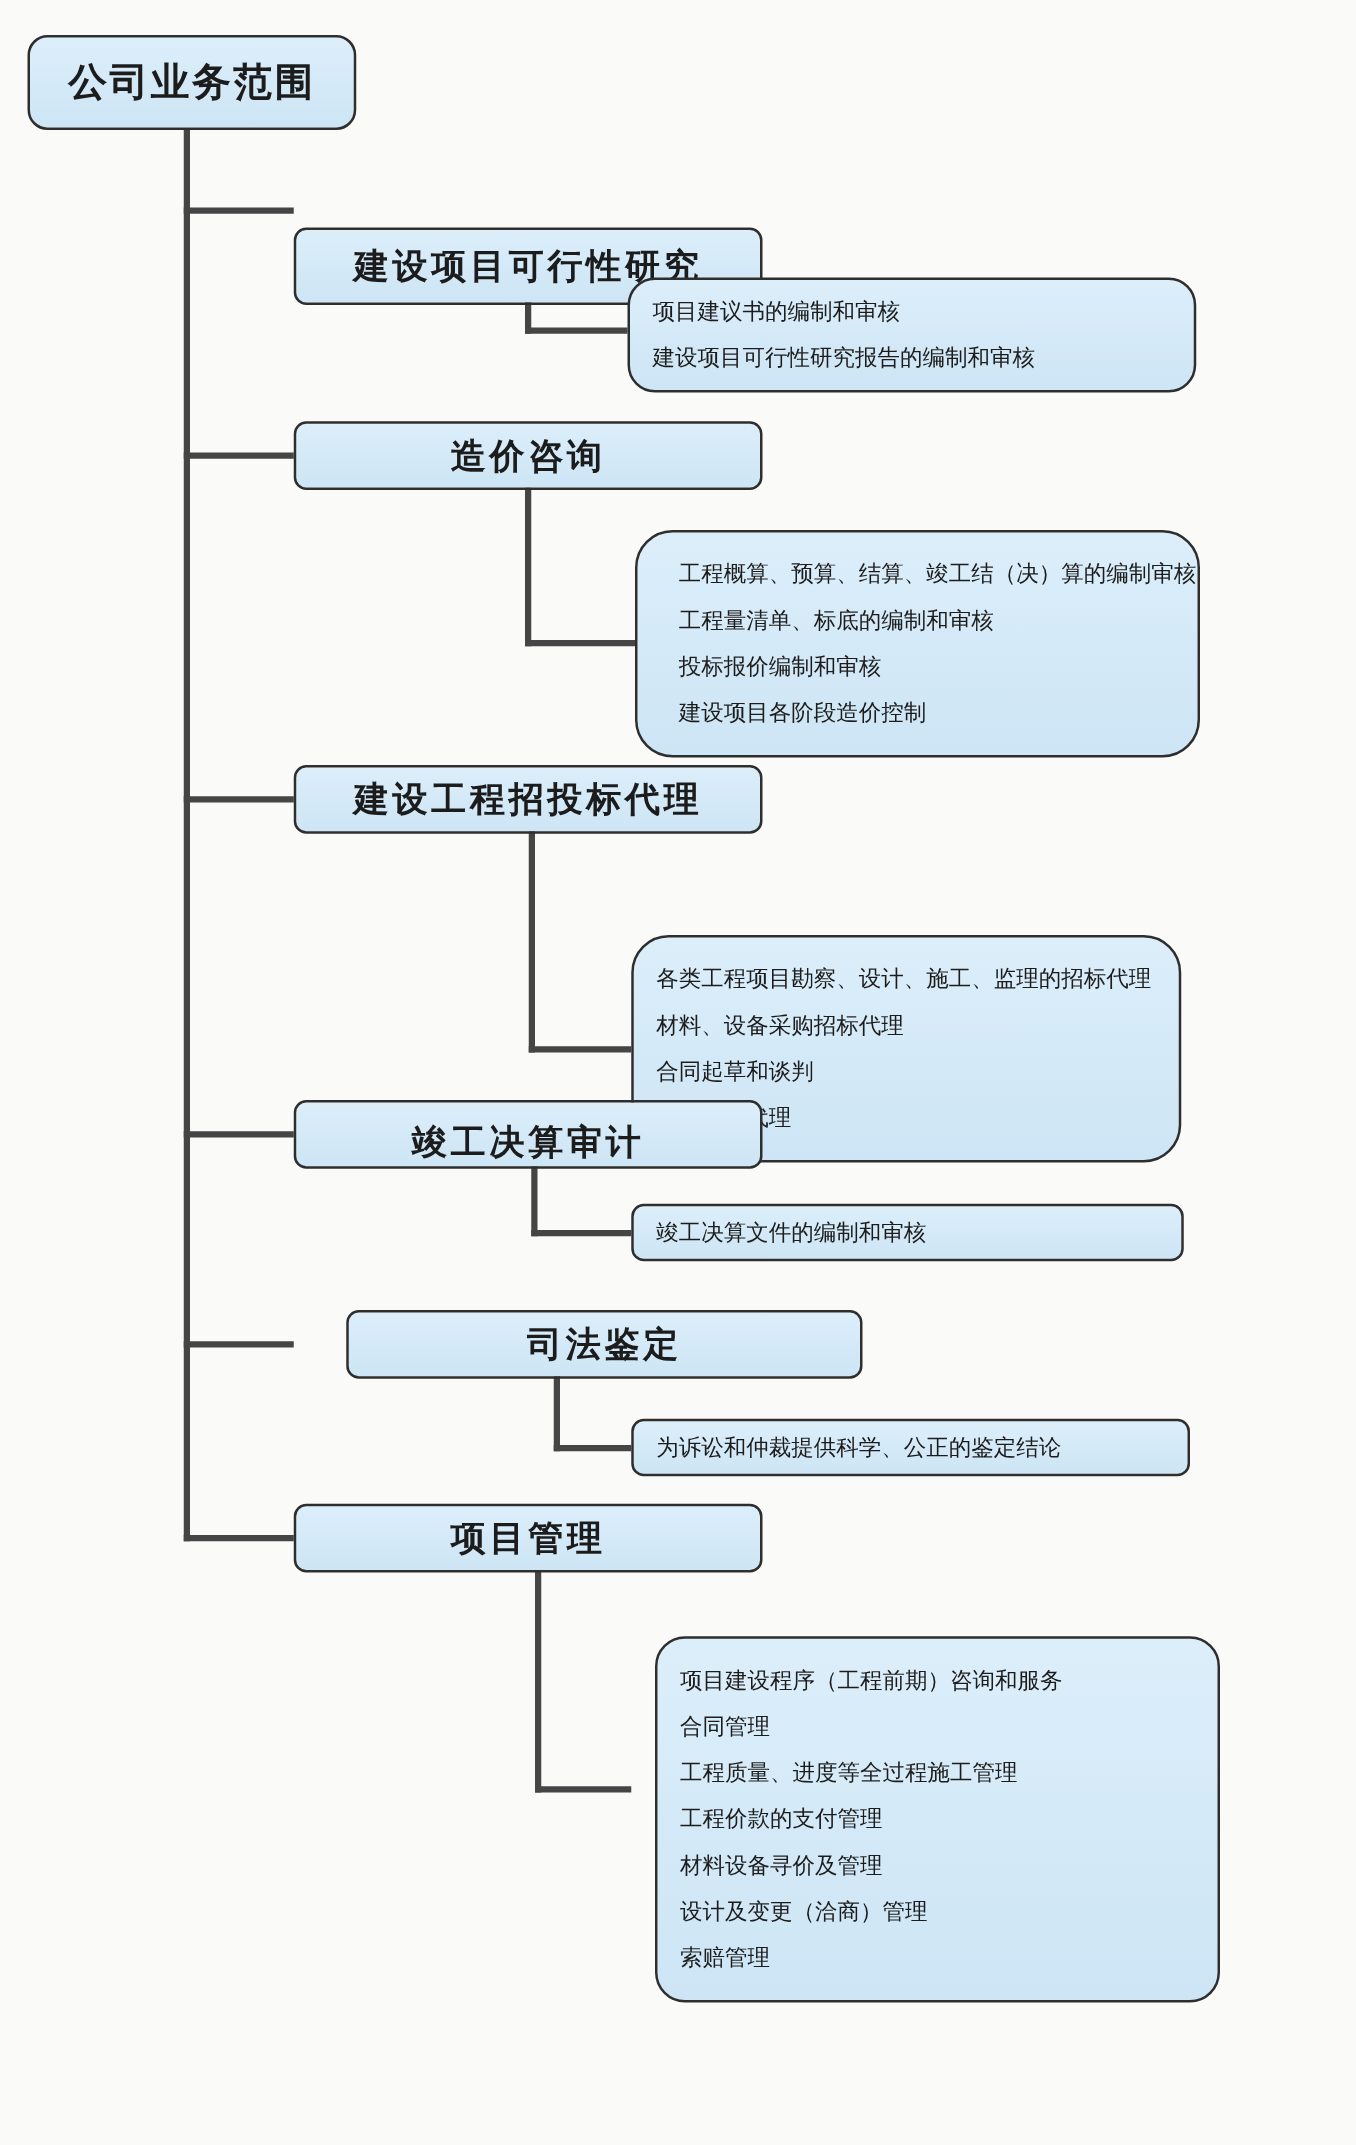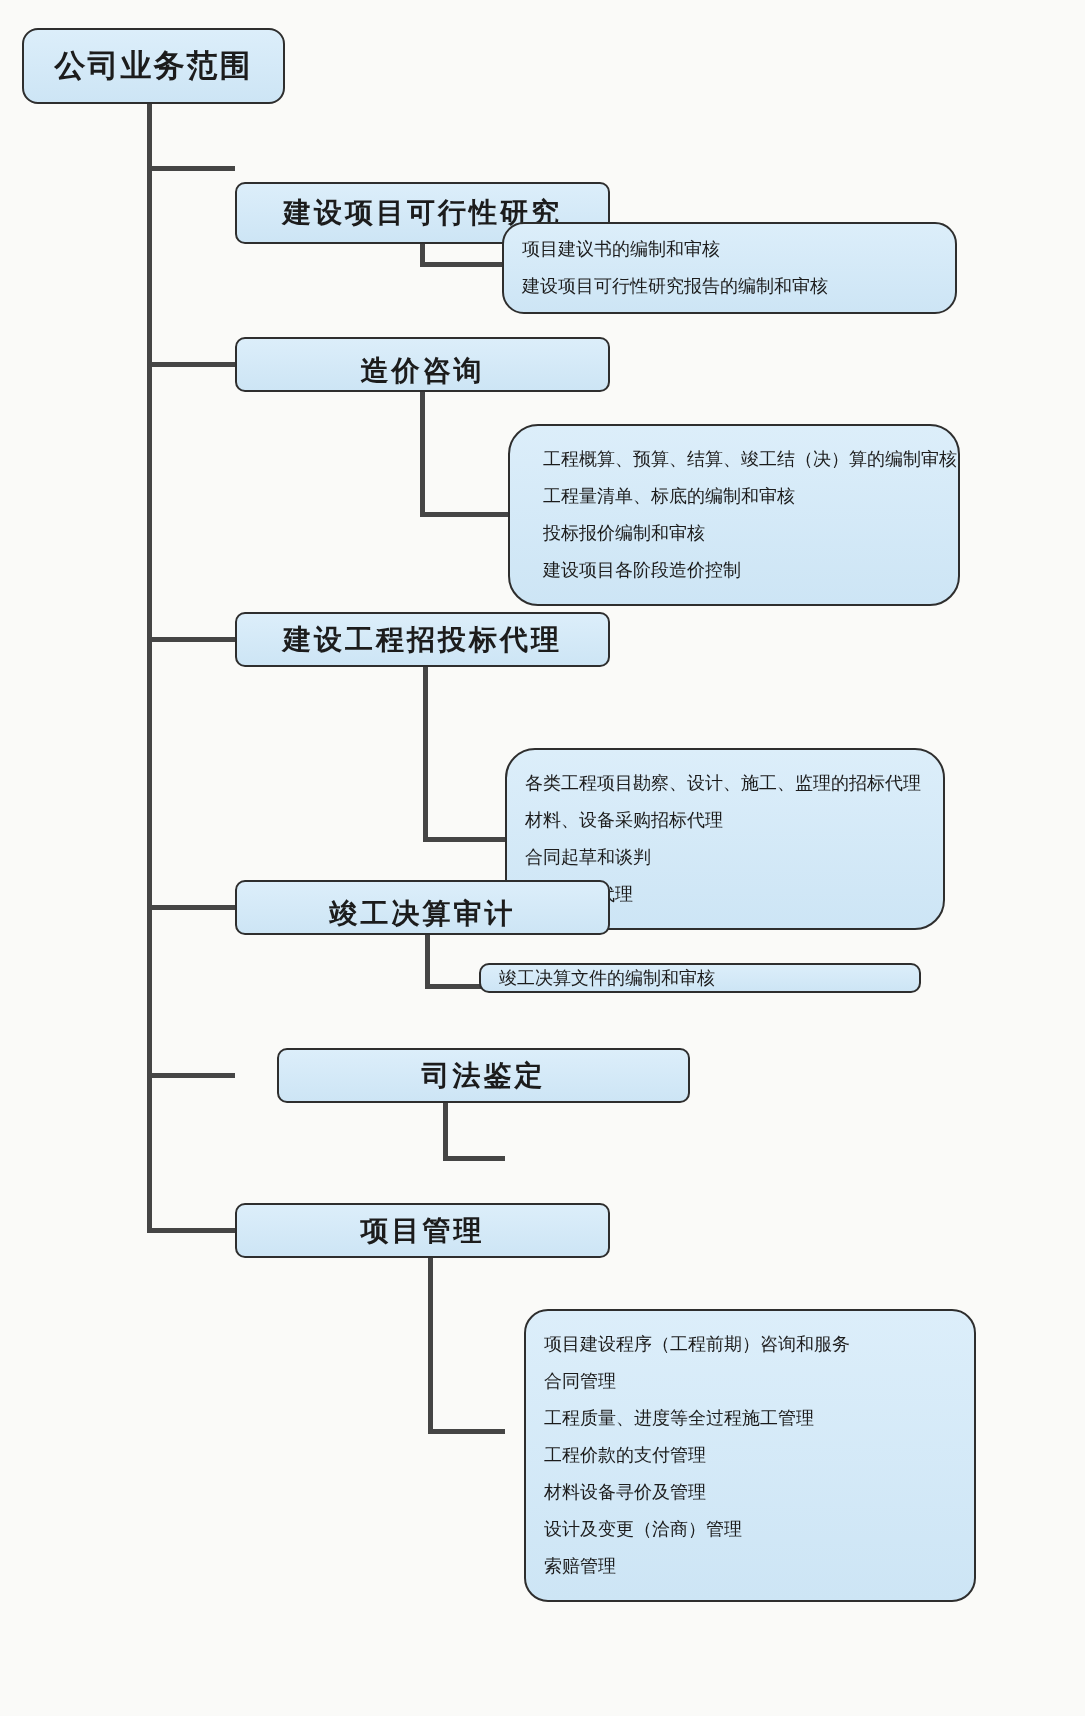--- a/index.html
+++ b/index.html
@@ -24,37 +24,37 @@
     left:22px;top:28px;width:263px;height:76px;
     border-radius:16px;
     font-size:31px;font-weight:600;letter-spacing:2px;
   }
   .title-box{
     left:235px;width:375px;height:55px;
     border-radius:10px;
     font-size:28px;font-weight:600;letter-spacing:3px;
   }
   .t1{top:138px;height:62px;margin-top:44px;}
-  .t2{top:337px;align-items:flex-end;}
+  .t2{top:337px;}
   .t3{top:612px;}
   .t4{top:880px;align-items:flex-end;}
   .t5{top:1048px;width:413px;margin-left:42px;}
   .t6{top:1203px;}
   .leaf-box{
     flex-direction:column;align-items:flex-start;justify-content:center;
     padding:12px 18px;
     font-size:18px;
     line-height:37px;
     white-space:nowrap;
   }
   .leaf-box div{white-space:nowrap;}
   .s1{left:502px;top:222px;width:455px;height:92px;border-radius:22px;}
   .s2{left:508px;top:424px;width:452px;height:182px;border-radius:30px;padding-left:33px;}
   .s3{left:505px;top:748px;width:440px;height:182px;border-radius:30px;}
-  .s4{left:479px;top:963px;width:442px;height:30px;border-radius:10px;padding:2px 18px;}
+  .s4{left:505px;top:963px;width:442px;height:46px;border-radius:10px;padding:2px 18px;}
   .s5{left:505px;top:1135px;width:447px;height:46px;border-radius:10px;padding:2px 18px;}
   .s6{left:524px;top:1285px;width:452px;height:293px;border-radius:24px;margin-top:24px;}
   
   .line{position:absolute;background:#454545;}
   .trunk{left:147px;top:104px;width:5px;height:1129px;}
   .h1{left:147px;top:166px;width:88px;height:5px;}
   .h2{left:147px;top:362px;width:88px;height:5px;}
   .h3{left:147px;top:637px;width:88px;height:5px;}
   .h4{left:147px;top:905px;width:88px;height:5px;}
   .h5{left:147px;top:1073px;width:88px;height:5px;}
@@ -132,20 +132,23 @@
   <div class="node title-box t4">
     <span>竣工决算审计</span>
   </div>
   <div class="node leaf-box s4">
     <div>竣工决算文件的编制和审核</div>
   </div>
 
   <div class="node title-box t5">
     <span>司法鉴定</span>
   </div>
+  <div class="node leaf-box s5">
+    <div>为诉讼和仲裁提供科学、公正的鉴定结论</div>
+  </div>
 
   <div class="node title-box t6">
     <span>项目管理</span>
   </div>
   <div class="node leaf-box s6">
     <div>项目建设程序（工程前期）咨询和服务</div>
     <div>合同管理</div>
     <div>工程质量、进度等全过程施工管理</div>
     <div>工程价款的支付管理</div>
     <div>材料设备寻价及管理</div>

